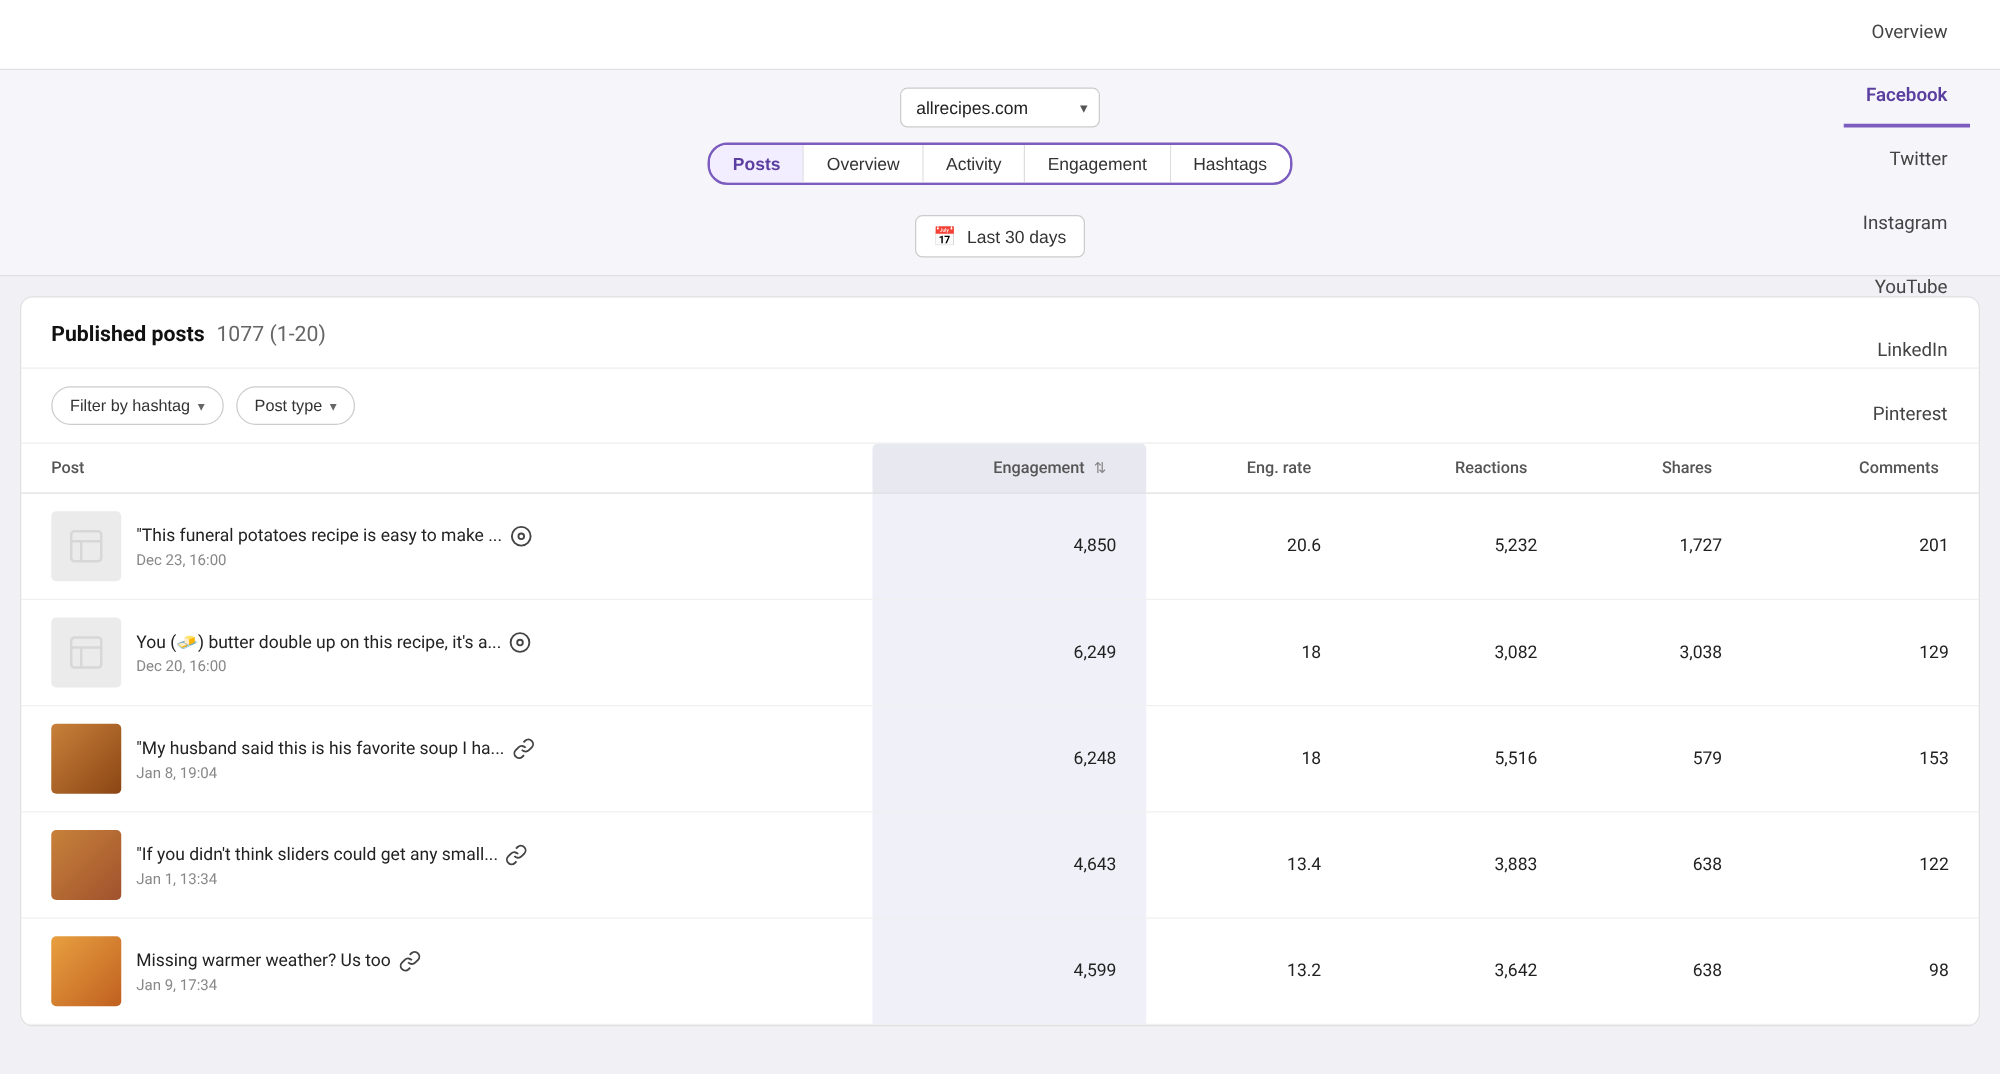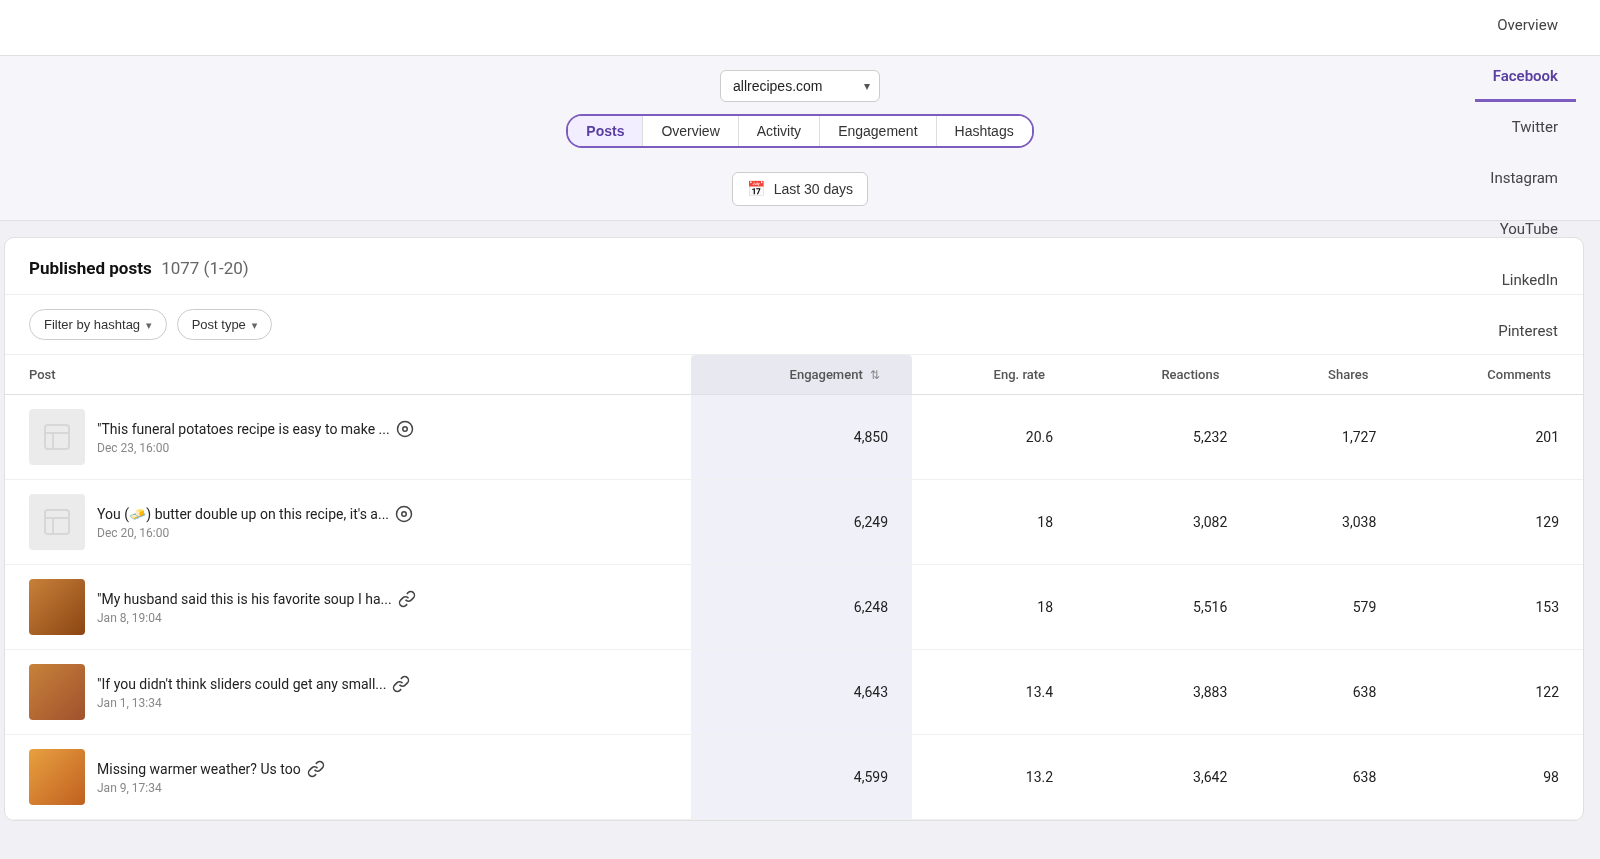--- a/index.html
+++ b/index.html
@@ -111,21 +111,21 @@
       font-size: 14px;
       color: #333;
       white-space: nowrap;
     }
     .date-icon {
       font-size: 15px;
     }
     
     .main-content {
       background: #fff;
-      margin: 16px 16px 0 4px;
+      margin: 16px 16px 0 16px;
       border-radius: 10px;
       border: 1px solid #e0e0e0;
       overflow: hidden;
     }
     .published-posts-header {
       padding: 20px 24px 16px;
       border-bottom: 1px solid #eee;
     }
     .published-posts-title {
       font-size: 17px;

